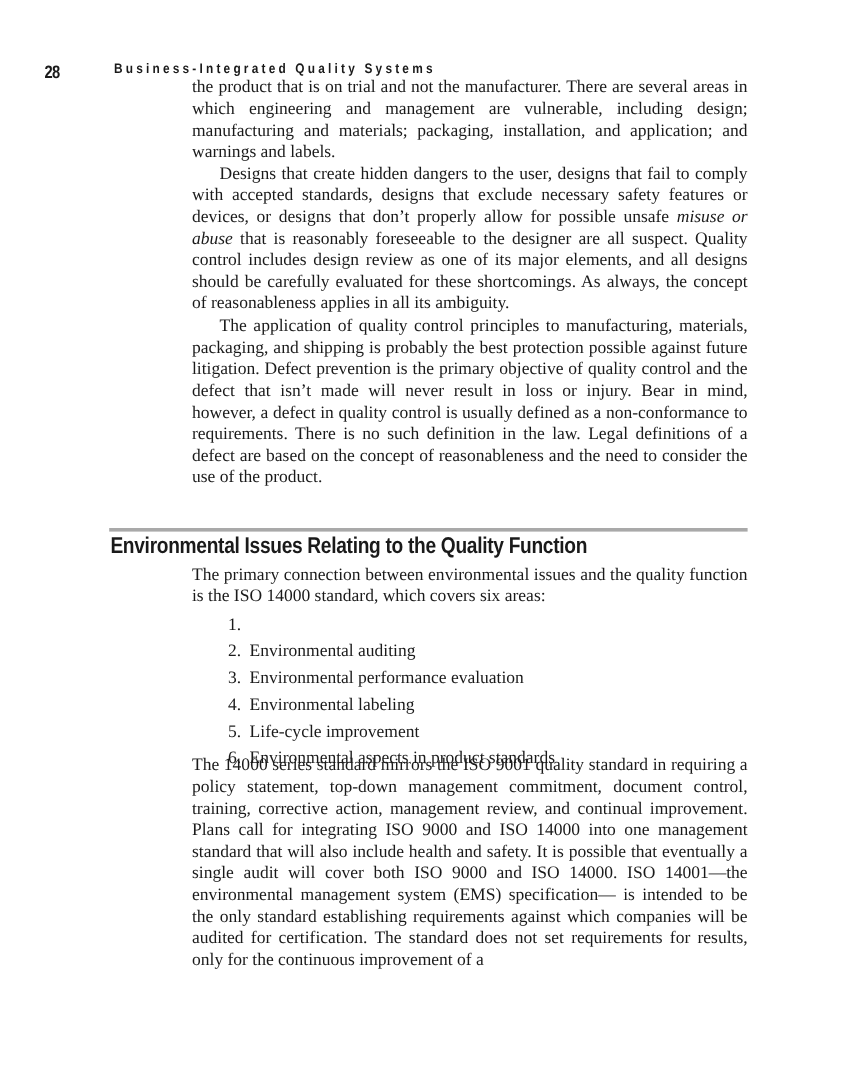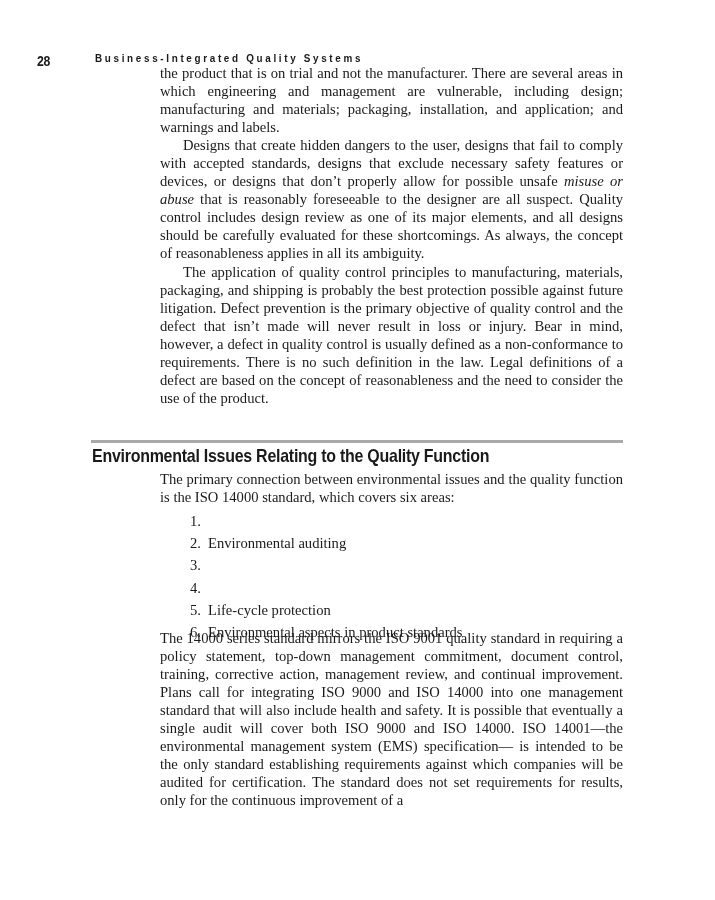--- a/index.html
+++ b/index.html
@@ -41,27 +41,29 @@
 <ol class="list">
   <li>
       <span class="num">1.</span>
     </li>
   <li>
       <span class="num">2.</span>
       <span>Environmental auditing</span>
     </li>
   <li>
       <span class="num">3.</span>
+      <span>Environmental performance evaluation</span>
     </li>
   <li>
       <span class="num">4.</span>
+      <span>Environmental labeling</span>
     </li>
   <li>
       <span class="num">5.</span>
-      <span>Life-cycle protection</span>
+      <span>Life-cycle improvement</span>
     </li>
   <li>
       <span class="num">6.</span>
       <span>Environmental aspects in product standards</span>
     </li>
 </ol>
 
 <div class="body-text" style="top:629px;">
   <p>The 14000 series standard mirrors the ISO 9001 quality standard in requir­ing a policy statement, top-down management commitment, document control, training, corrective action, management review, and continual improvement. Plans call for integrating ISO 9000 and ISO 14000 into one management standard that will also include health and safety. It is possi­ble that eventually a single audit will cover both ISO 9000 and ISO 14000. ISO 14001—the environmental management system (EMS) specification— is intended to be the only standard establishing requirements against which companies will be audited for certification. The standard does not set requirements for results, only for the continuous improvement of a</p>
 </div>

